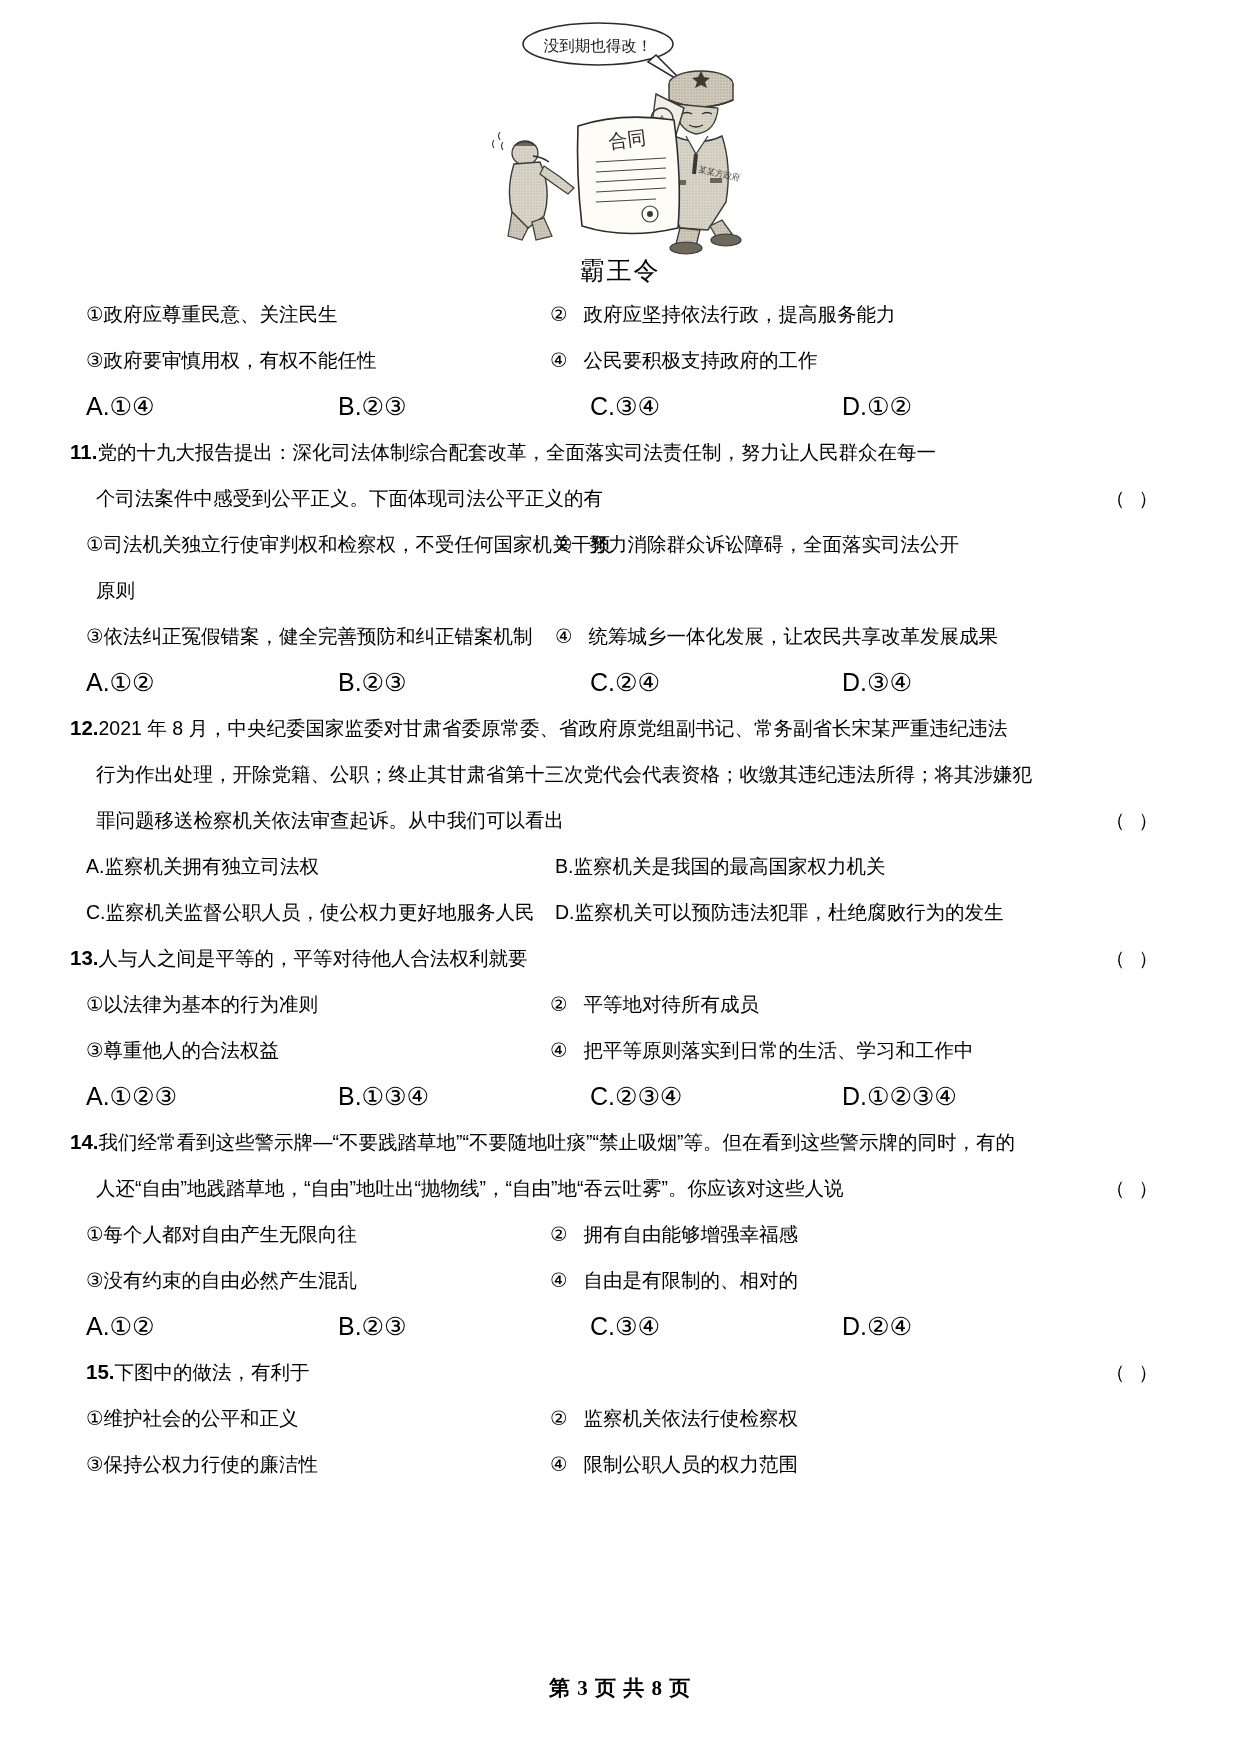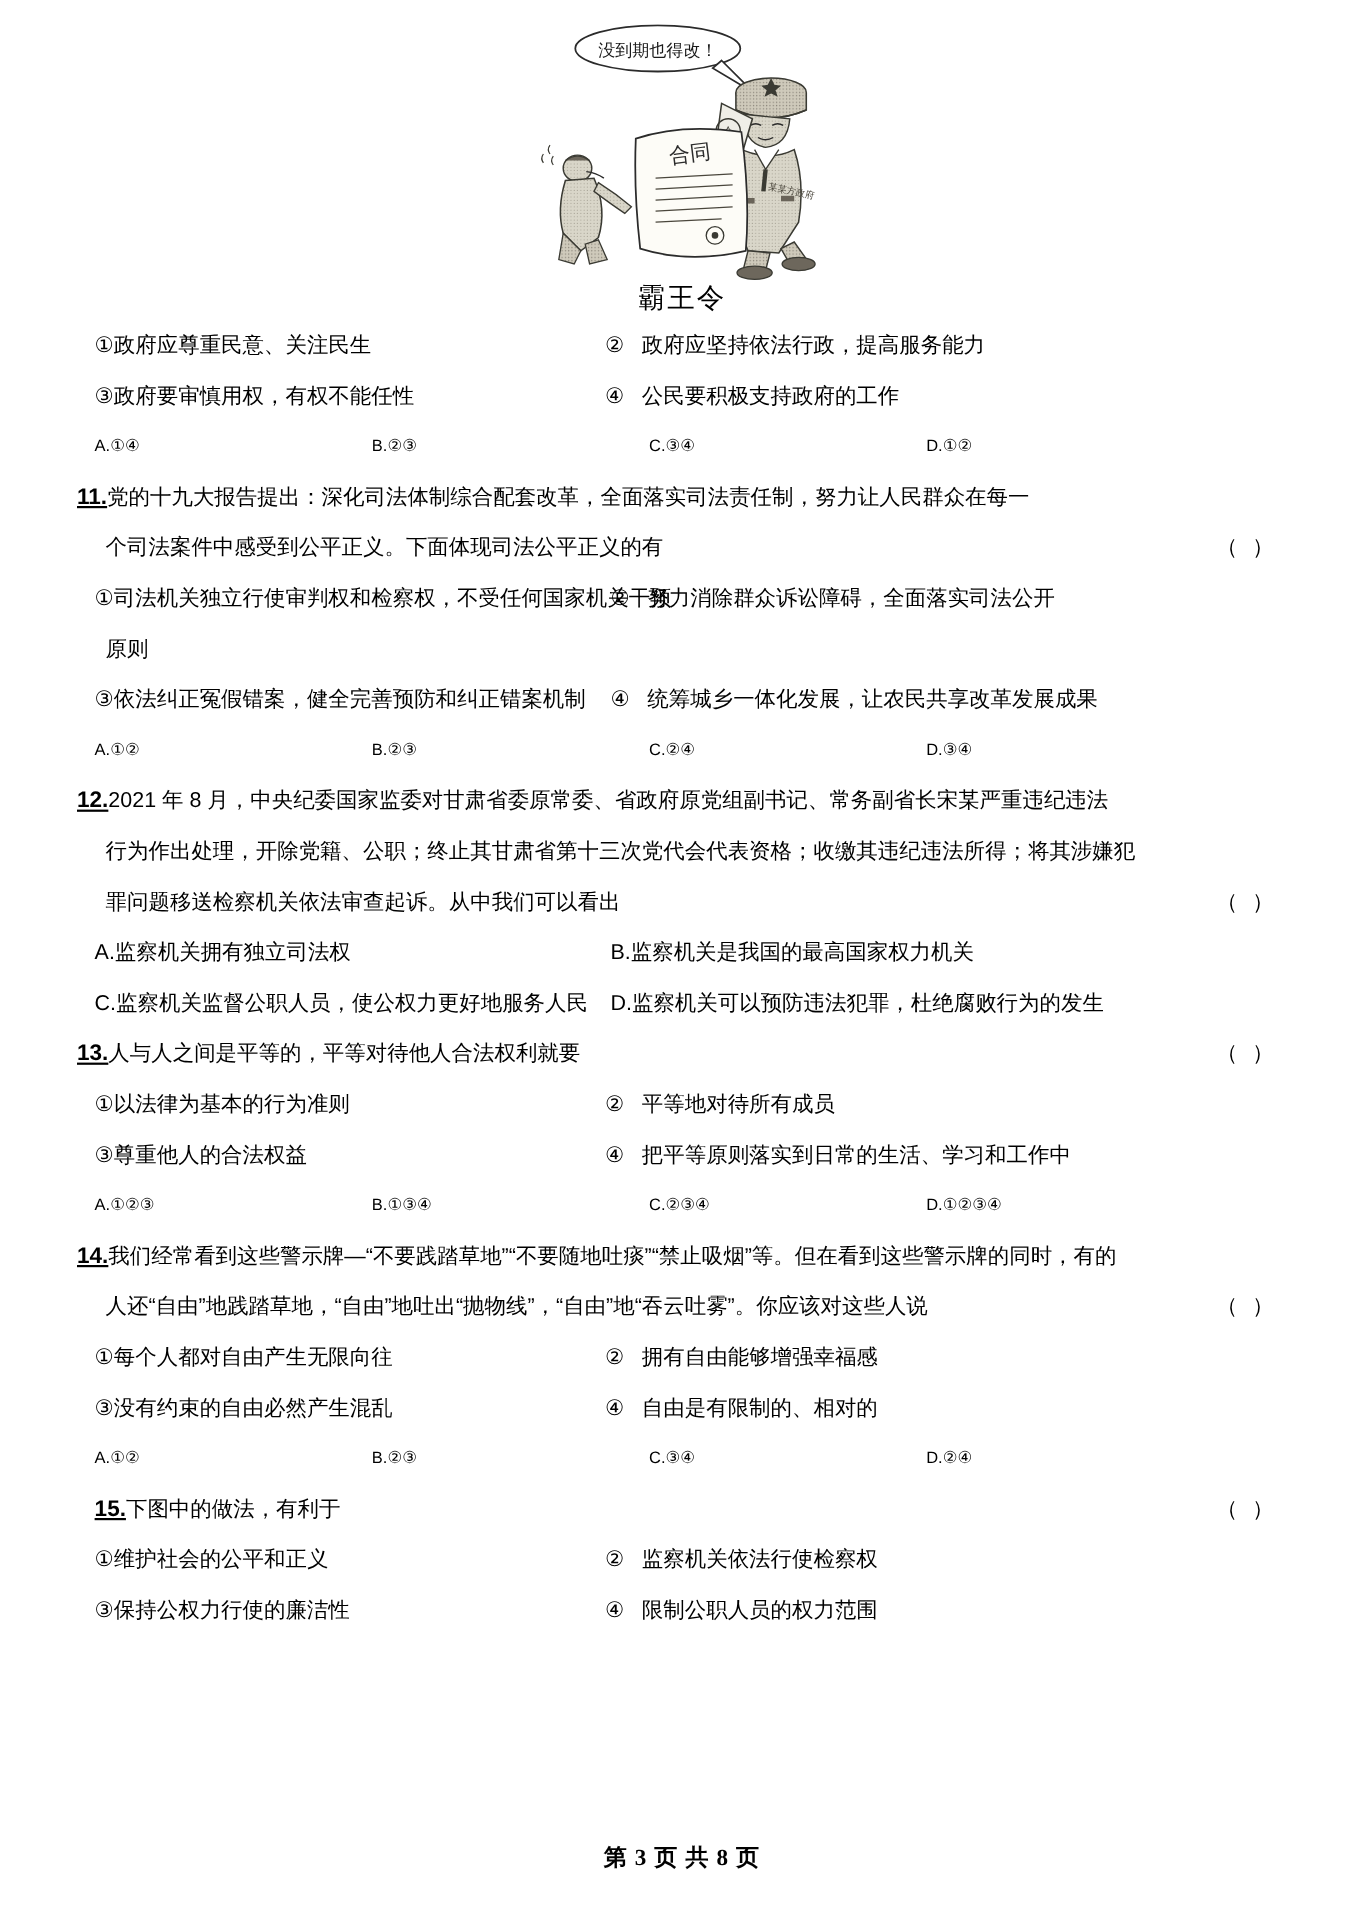--- a/index.html
+++ b/index.html
@@ -49,21 +49,20 @@
   .q-stem {
     position: relative;
     font-size: 19.5px;
     line-height: 46px;
     white-space: nowrap;
   }
   .q-num {
     font-weight: bold;
     font-size: 20.5px;
     letter-spacing: 0px;
-    text-decoration: underline;
   }
   .indent-sub {
     display: inline-block;
     width: 16px;
   }
   .paren {
     position: absolute;
     right: 8px;
     top: 0;
     font-size: 19.5px;
@@ -80,21 +79,21 @@
   }
   .opt-col-a { width: 480px; padding-left: 16px; box-sizing: border-box; }
   .opt-col-b { flex: 1; }
 
   
   .opt-row-wide .opt-col-a { width: 485px; }
 
   
   .abcd-row {
     display: flex;
-    font-size: 15px;
+    font-size: 25px;
     line-height: 46px;
     white-space: nowrap;
     padding-left: 16px;
   }
   .abcd-row > span { width: 252px; }
   .abcd-row > span:last-child { width: auto; }
 
   
   .cont {
     position: relative;

